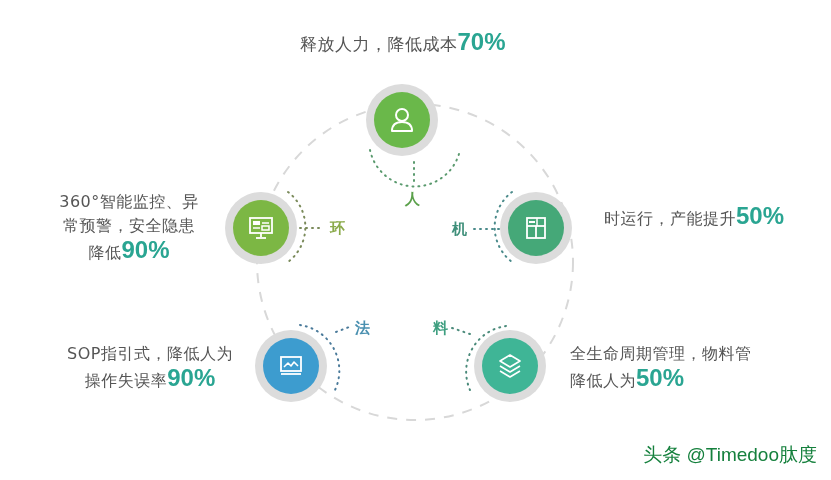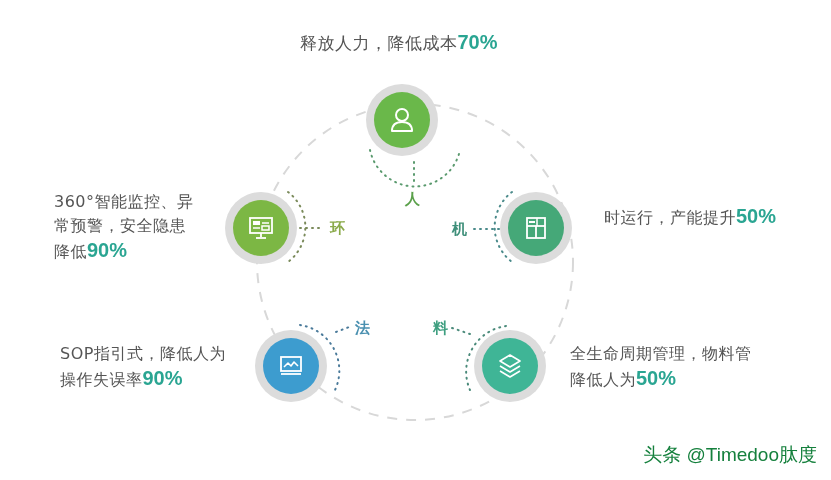--- a/index.html
+++ b/index.html
@@ -23,23 +23,23 @@
   .cat {
     position: absolute; font-size: 15px; font-weight: bold;
     font-family: "DejaVu Serif", "Liberation Serif", serif;
   }
   .desc {
     position: absolute; font-size: 16px; line-height: 24px; color: #555;
     letter-spacing: 0.5px;
   }
   .desc .pct {
     font-family: "Liberation Sans", sans-serif; font-weight: bold;
-    color: #2aa592; font-size: 20px; letter-spacing: 0;
+    color: #2aa592; font-size: 24px; letter-spacing: 0;
   }
-  .right { text-align: left; }
+  .right { text-align: center; }
   .watermark {
     position: absolute; right: 14px; bottom: 12px; font-size: 19px; color: #15803d;
     font-family: "Liberation Sans", sans-serif; text-shadow: 0 0 2px #fff;
   }
 </style>
 </head>
 <body>
 
 <div class="stage">
 

